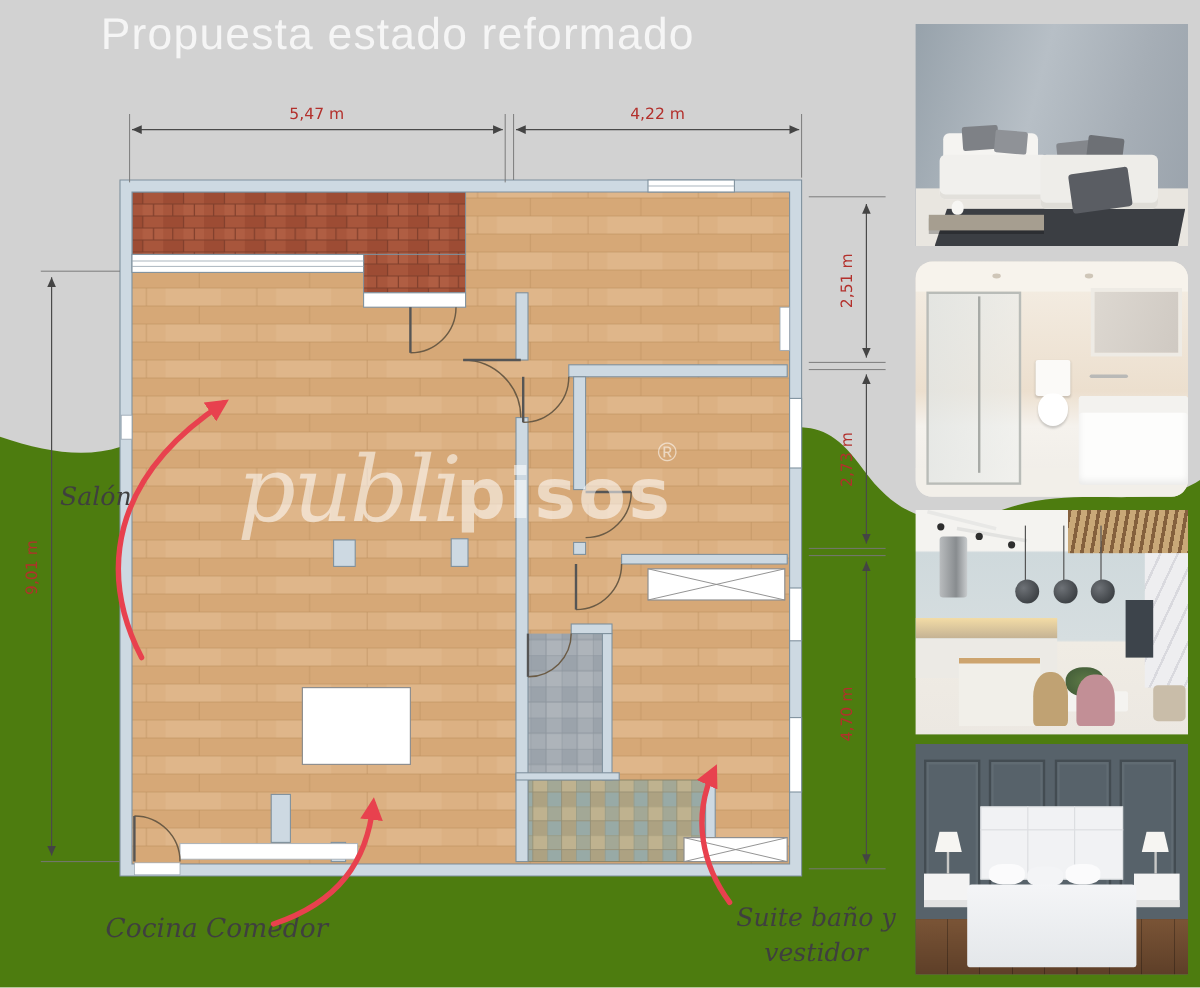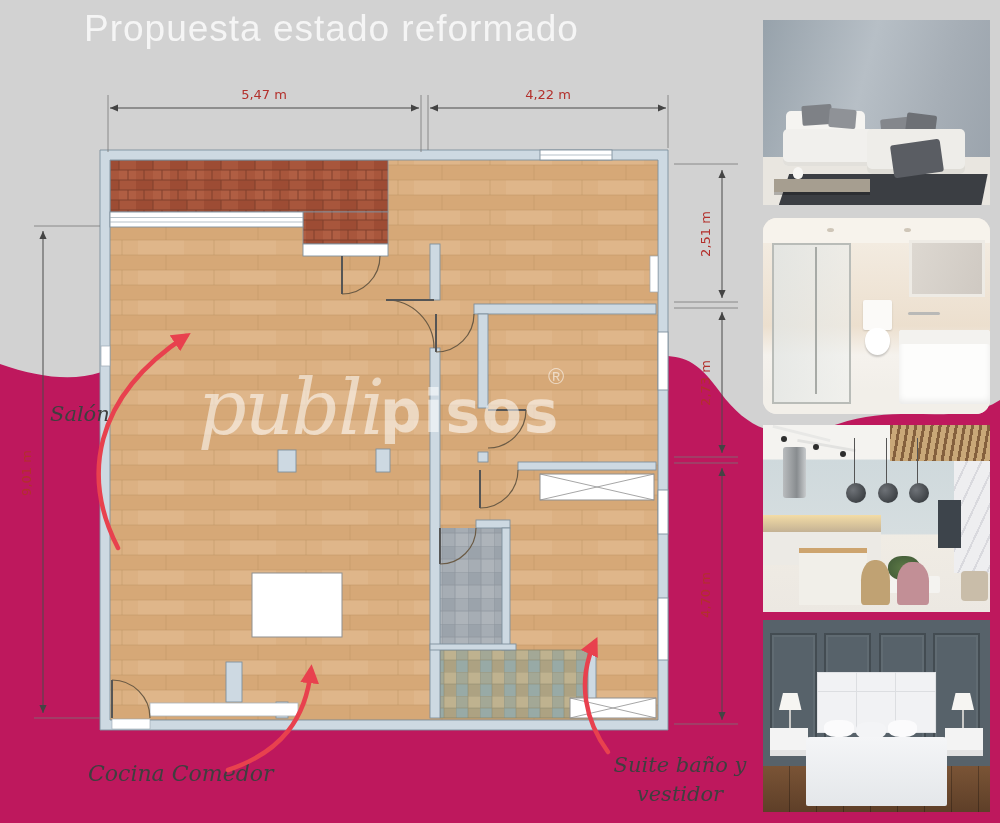--- a/index.html
+++ b/index.html
@@ -1,16 +1,16 @@
 <!DOCTYPE html>
 <html><head>
 <meta charset="utf-8">
 <style>
   html,body{margin:0;padding:0;background:#ffffff;}
-  .page{position:relative;width:1000px;height:823px;background:#be185d;overflow:hidden;
+  .page{position:relative;width:1000px;height:823px;background:#4d7c0f;overflow:hidden;
         font-family:"Liberation Sans",sans-serif;}
   .bg-wave{position:absolute;left:0;top:0;z-index:0;}
   .page-title{position:absolute;left:84px;top:8px;z-index:3;font-size:37px;font-weight:300;
         color:#f5f5f5;letter-spacing:1px;}
   .plan-svg{position:absolute;left:0;top:0;z-index:2;}
   
   .photo{position:absolute;left:763px;width:227px;overflow:hidden;z-index:2;}
   .abs{position:absolute;}
   
   .p1{top:20px;height:185px;background:linear-gradient(105deg,#97a2ab,#b7bfc6 42%,#a6aeb6 72%,#99a2ab);}

